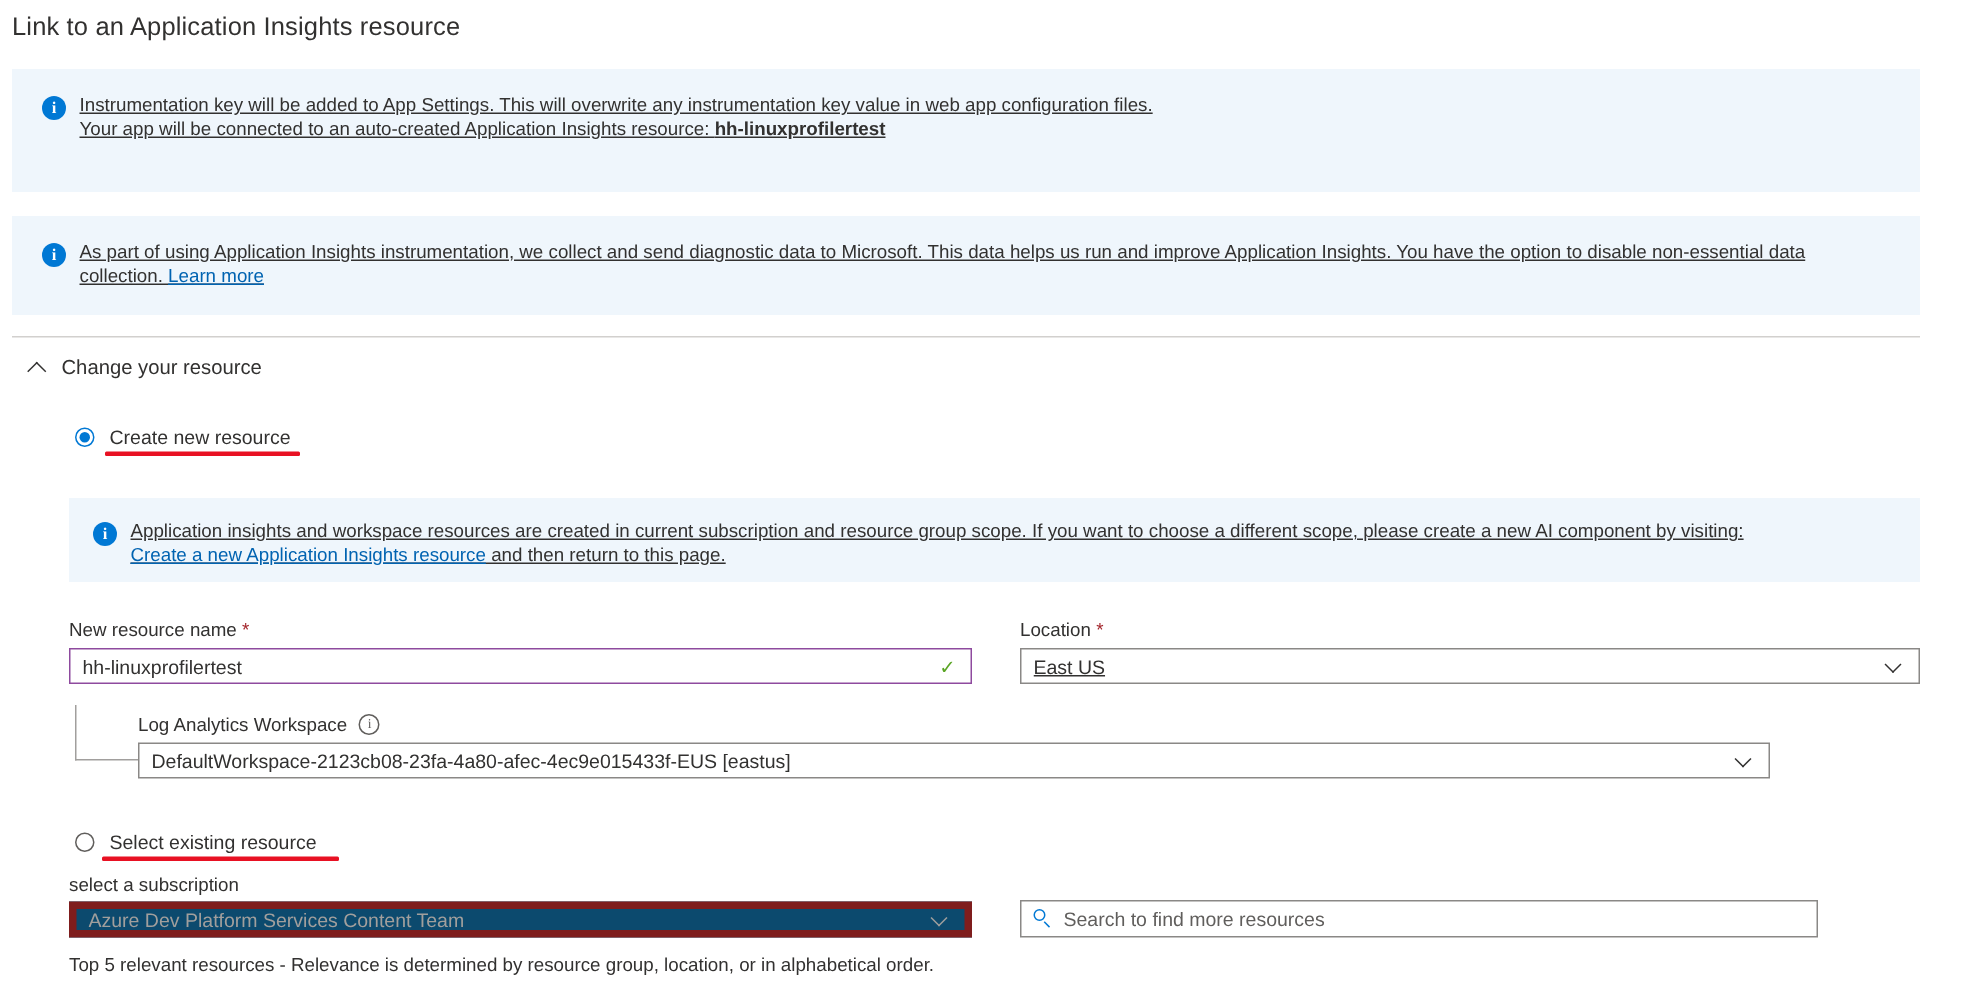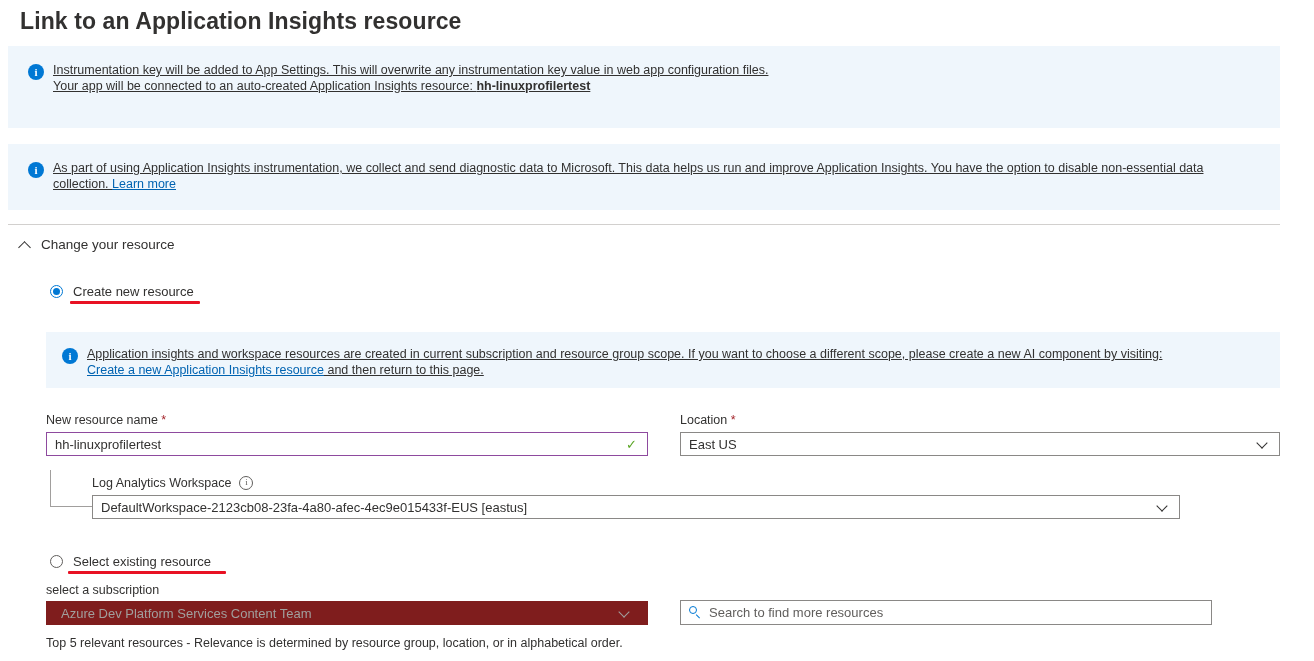--- a/index.html
+++ b/index.html
@@ -11,25 +11,25 @@
     width: 1314px;
     height: 661px;
     font-family: "Liberation Sans", sans-serif;
     color: #323130;
     font-size: 13px;
     overflow: hidden;
     position: relative;
   }
 
   .page-title {
-    font-size: 23px;
-    font-weight: 700;
-    color: #323130;
-    position: absolute;
-    left: 20px;
+    font-size: 17px;
+    font-weight: 400;
+    color: #323130;
+    position: absolute;
+    left: 8px;
     top: 8px;
     letter-spacing: 0.1px;
   }
 
   
   .info-banner {
     position: absolute;
     background: #eff6fc;
     box-sizing: border-box;
     display: flex;
@@ -211,34 +211,34 @@
     position: absolute;
     left: 1px;
     top: 1px;
     width: 7px;
     height: 7px;
     border-right: 1.3px solid #323130;
     border-bottom: 1.3px solid #323130;
     transform: rotate(45deg);
   }
   .dropdown.disabled {
-    background: #7f1d1d;
-    border: 7px solid #7f1d1d;
+    background: #0c4a6e;
+    border: 5px solid #7f1d1d;
     color: #a19f9d;
   }
   .dropdown.disabled .chevron-down::before {
     border-right-color: #a19f9d;
     border-bottom-color: #a19f9d;
   }
 
   
   .lbl-resource-name { left: 46px; top: 413px; text-align: center; }
   .in-resource-name  { left: 46px; top: 432px; width: 602px; height: 24px; }
   .lbl-location      { left: 680px; top: 413px; }
-  .in-location       { left: 680px; top: 432px; width: 600px; height: 24px; }
+  .in-location       { left: 680px; top: 432px; width: 600px; height: 24px; text-decoration: underline; }
 
   .lbl-workspace {
     left: 92px; top: 476px;
     display: flex; align-items: center;
   }
   .info-circle {
     display: inline-block;
     width: 12px;
     height: 12px;
     border: 1px solid #605e5c;

